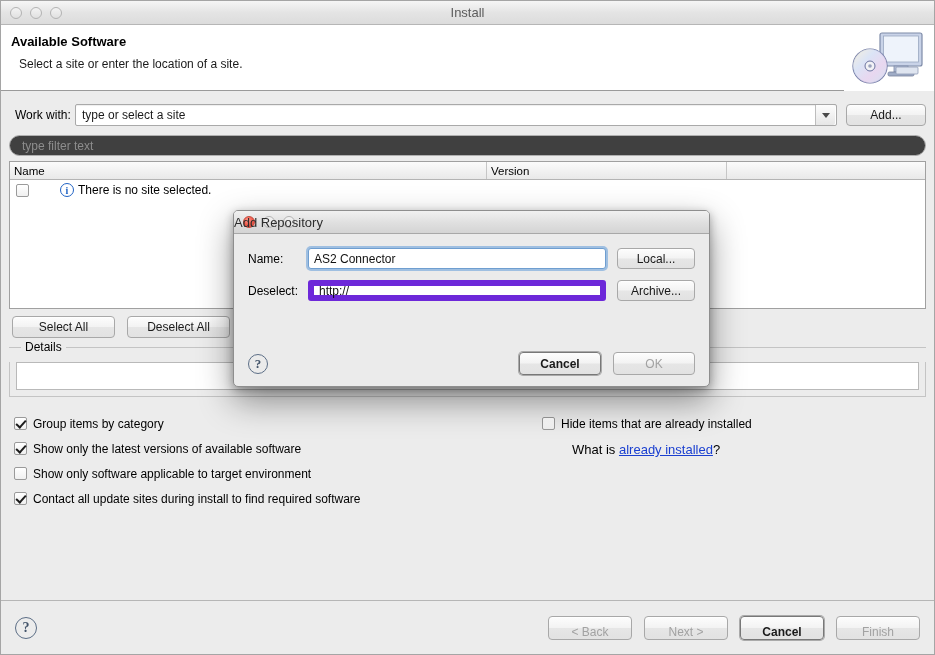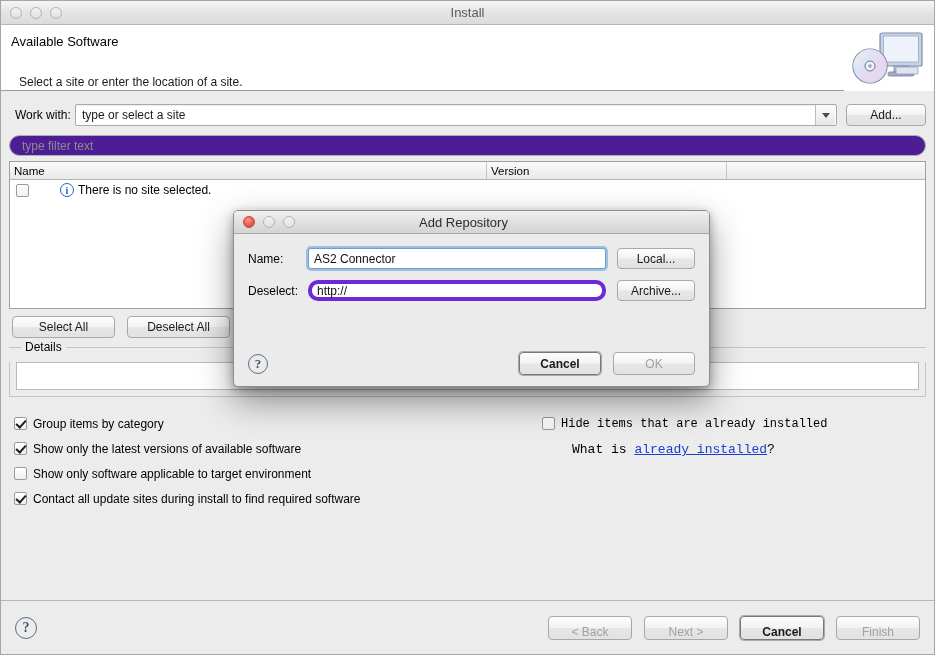--- a/index.html
+++ b/index.html
@@ -67,23 +67,23 @@
   
   .wiz-header {
     flex: 0 0 66px;
     background: #ffffff;
     border-bottom: 1px solid #9a9a9a;
     position: relative;
     padding: 9px 0 0 10px;
   }
   .wiz-title {
     font-size: 13px;
-    font-weight: normal;
+    font-weight: bold;
     color: #000;
-    margin-bottom: 26px;
+    margin-bottom: 8px;
   }
   .wiz-sub {
     font-size: 12px;
     color: #1a1a1a;
     padding-left: 8px;
   }
   .wiz-banner-icon {
     position: absolute;
     right: 0px; top: 0px;
     width: 90px; height: 66px;
@@ -180,21 +180,21 @@
     color: #1a3fd0;
     text-decoration: underline;
     cursor: pointer;
   }
 
   .filter-box {
     margin-top: 9px;
     height: 21px;
     border: 1px solid #b0b0b0;
     border-radius: 11px;
-    background: #4c1d95;
+    background: #404040;
     display: flex;
     align-items: center;
     padding-left: 12px;
     font-size: 12px;
     color: #8d8d8d;
   }
 
   .tree {
     margin-top: 5px;
     height: 148px;
@@ -295,21 +295,21 @@
     border-top: none;
     padding: 0 6px 6px 6px;
     background: #ececec;
   }
 
   .opt-grid {
     display: flex;
     margin-top: 14px;
   }
   .opt-col-left { width: 470px; flex: 0 0 470px; padding-left: 5px; }
-  .opt-col-right { flex: 1 1 auto; padding-left: 63px; font-family: Liberation Mono, monospace; }
+  .opt-col-right { flex: 1 1 auto; padding-left: 63px; }
   .opt-row {
     display: flex;
     align-items: center;
     height: 25px;
     font-size: 12px;
   }
   .opt-row .cb { margin-right: 6px; }
   .what-is {
     font-size: 13px;
     padding-left: 30px;
@@ -361,21 +361,20 @@
     height: 23px;
     flex: 0 0 23px;
     background: linear-gradient(to bottom, #f1f1f1 0%, #dfdfdf 55%, #d4d4d4 100%);
     border-bottom: 1px solid #a8a8a8;
     position: relative;
     display: flex;
     align-items: center;
   }
   .modal-title {
     position: absolute; left: 0; right: 16px;
-    text-align: center;
     font-size: 13px;
     color: #2d2d2d;
   }
   .modal-body {
     flex: 1 1 auto;
     padding: 14px 14px 0 14px;
     position: relative;
   }
   .field-row {
     display: flex;
@@ -384,27 +383,27 @@
   }
   .field-label {
     width: 60px; flex: 0 0 60px;
     font-size: 12px;
     text-align: left;
   }
   .text-input {
     flex: 1 1 auto;
     height: 21px;
     background: #ffffff;
-    border: 4px solid #6d28d9;
+    border: 6px solid #6d28d9;
     display: flex;
     align-items: center;
     padding-left: 5px;
     font-size: 12px;
     color: #111;
-    border-radius: 10px;
+    border-radius: 3px;
   }
   .text-input.focused {
     border: 1px solid #6f9ed0;
     box-shadow: 0 0 0 2px rgba(118,168,220,0.65);
     border-radius: 3px;
   }
   .side-btn {
     margin-left: 11px;
     width: 78px; flex: 0 0 78px;
     height: 21px;

